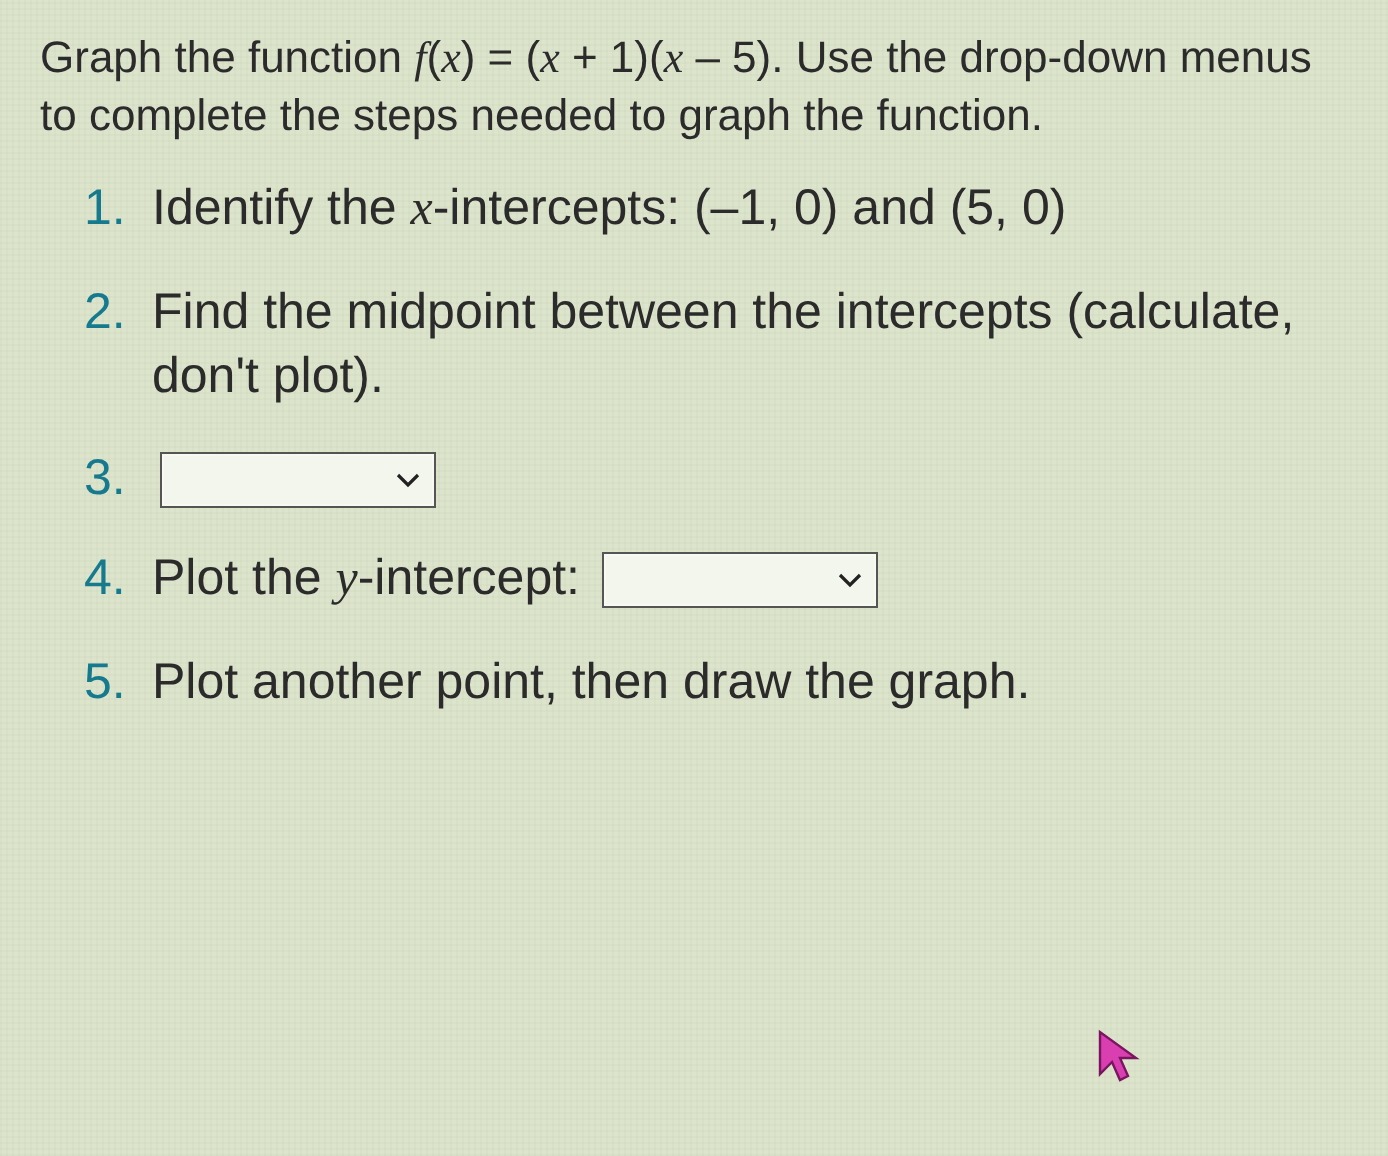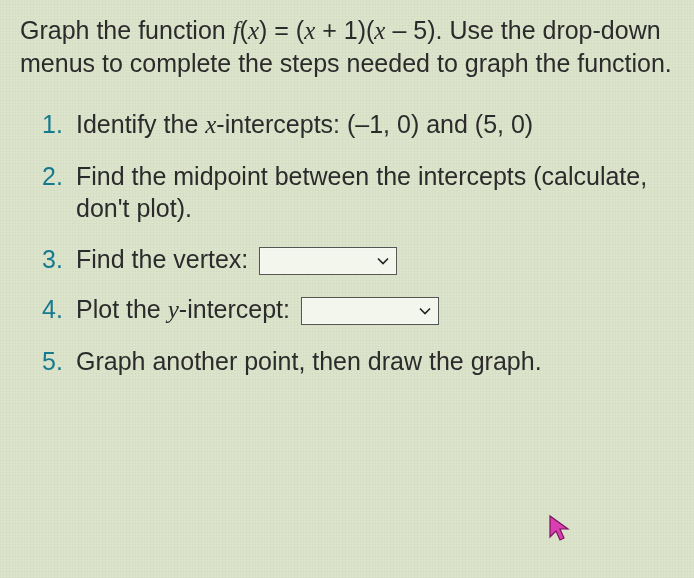--- a/index.html
+++ b/index.html
@@ -14,24 +14,24 @@
     background-image:
       repeating-linear-gradient(0deg, rgba(0,0,0,0.018) 0 1px, transparent 1px 3px),
       repeating-linear-gradient(90deg, rgba(0,0,0,0.018) 0 1px, transparent 1px 3px);
     color: #2a2a2a;
     position: relative;
   }
   .page {
     padding: 14px 18px 0 20px;
   }
   .prompt {
-    font-size: 25px;
+    font-size: 22px;
     line-height: 1.32;
     color: #2b2b2b;
-    margin-bottom: 28px;
+    margin-bottom: 16px;
   }
   .italic { font-style: italic; font-family: "Times New Roman", Times, serif; }
   .mathvar { font-style: italic; font-family: "Times New Roman", Times, serif; }
   ol.steps {
     list-style: none;
     margin: 0 0 0 22px;
     padding: 0;
     counter-reset: step;
   }
   ol.steps > li {
@@ -96,21 +96,20 @@
 
     <li>
       <span>Identify the </span><span class="mathvar">x</span><span>-intercepts: (–1, 0) and (5, 0)</span>
     </li>
 
     <li>
       <span>Find the midpoint between the intercepts (calculate, don't plot).</span>
     </li>
 
     <li>
-      <span>Find the vertex: </span>
       <span class="dropdown">
         <span class="value"></span>
         <span class="chev">
           <svg viewBox="0 0 12 12" width="12" height="12">
               <path d="M1 3.5 L6 8.5 L11 3.5" fill="none" stroke="#222" stroke-width="1.6"></path>
             </svg>
         </span>
       </span>
     </li>
 
@@ -120,21 +119,21 @@
         <span class="value"></span>
         <span class="chev">
           <svg viewBox="0 0 12 12" width="12" height="12">
               <path d="M1 3.5 L6 8.5 L11 3.5" fill="none" stroke="#222" stroke-width="1.6"></path>
             </svg>
         </span>
       </span>
     </li>
 
     <li>
-      <span>Graph another point, then draw the graph.</span>
+      <span>Plot another point, then draw the graph.</span>
     </li>
 
   </ol>
 </div>
 
 <div class="cursor">
   <svg width="26" height="30" viewBox="0 0 26 30">
     <path d="M2 2 L2 23 L8 17 L12 26 L16 24 L12 15 L20 15 Z" fill="#d93fb0" stroke="#7a1560" stroke-width="1.2"></path>
   </svg>
 </div>

